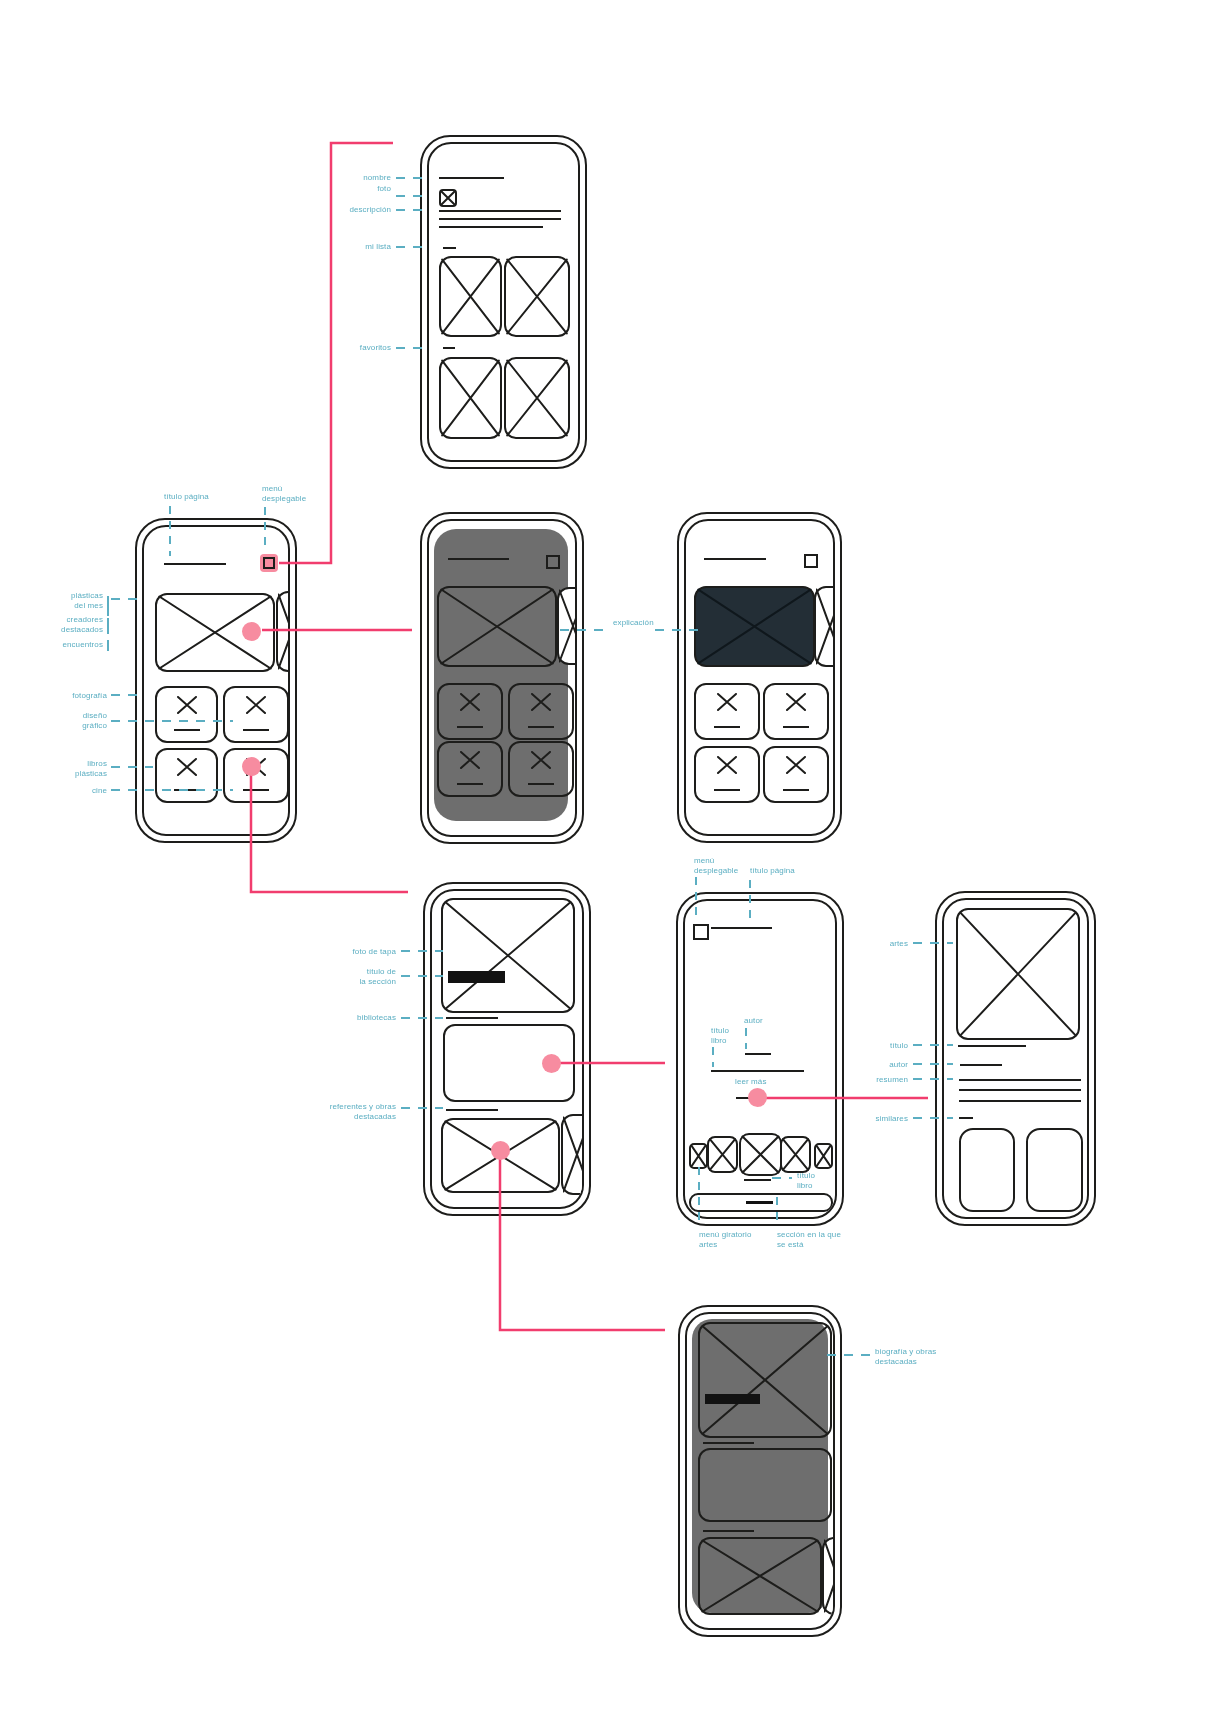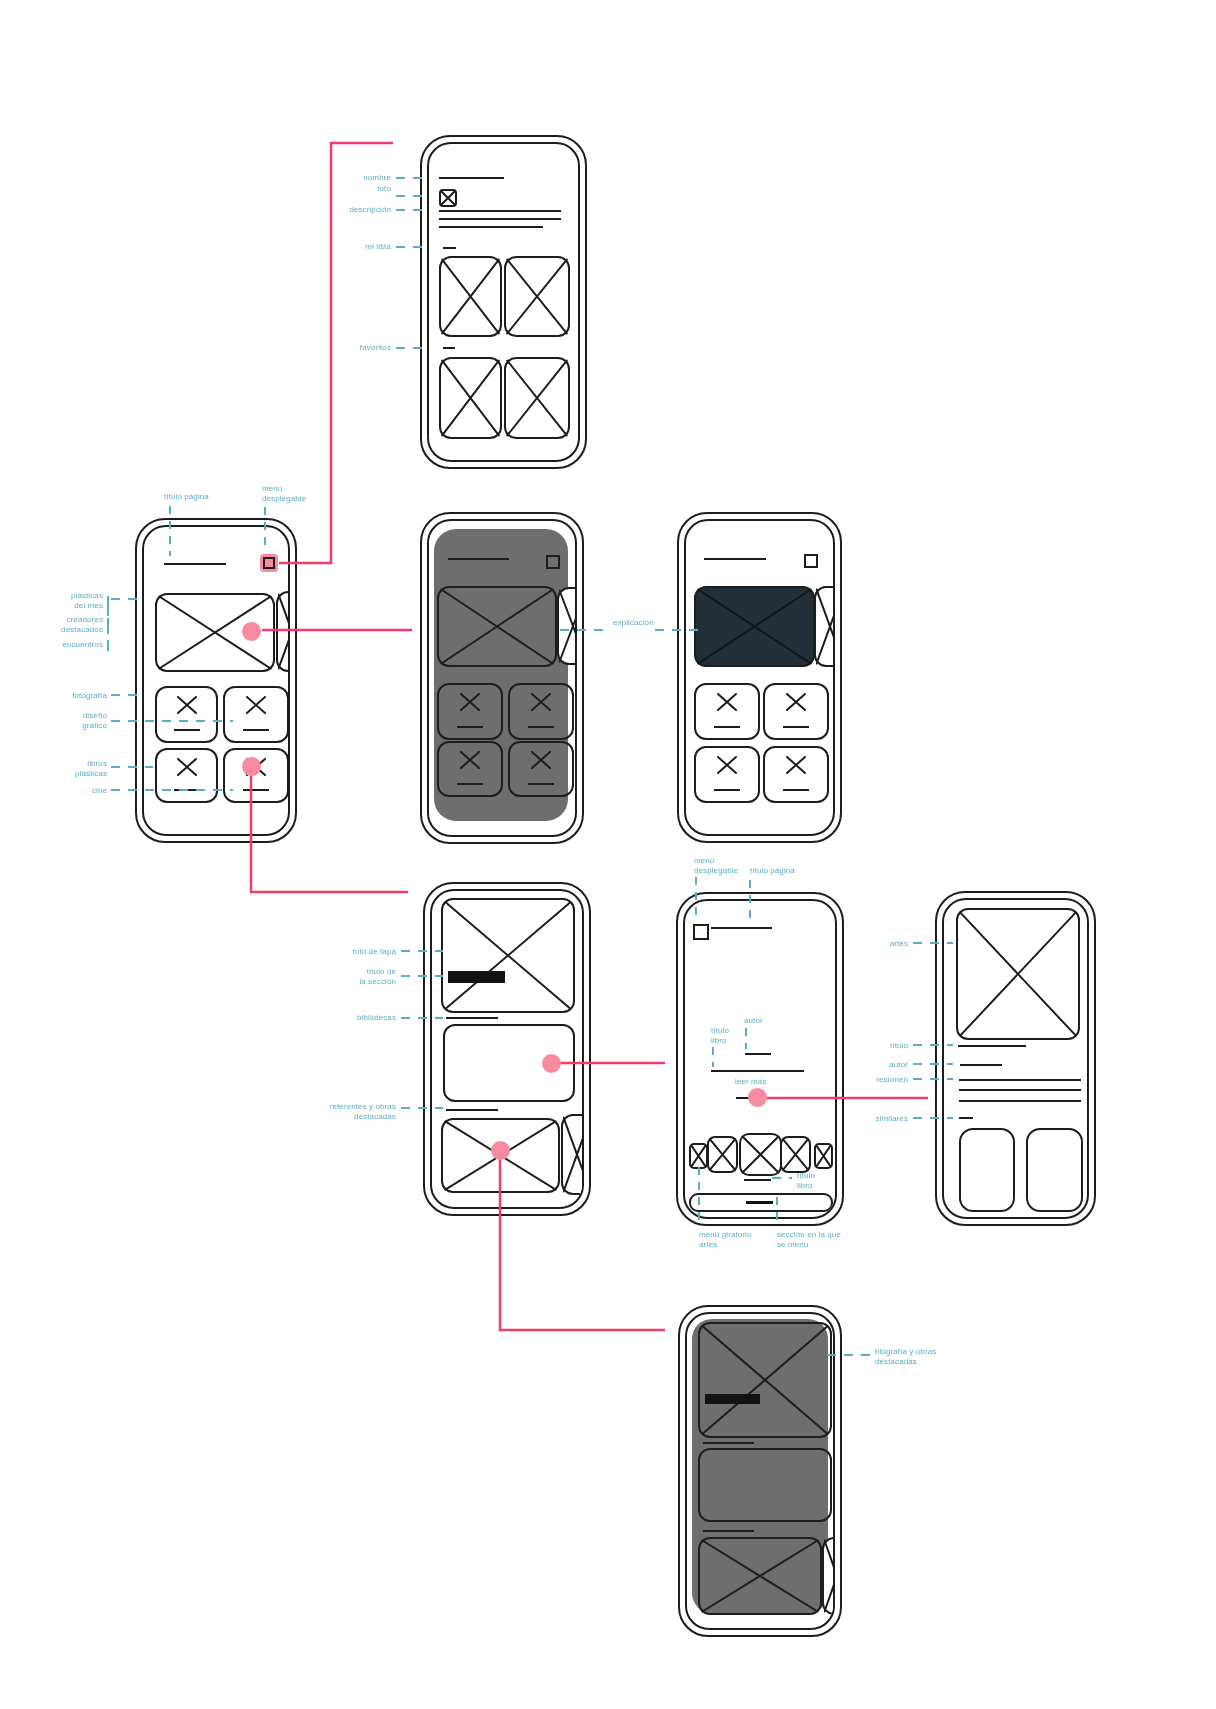--- a/index.html
+++ b/index.html
@@ -375,21 +375,21 @@
   <div class="dv" style="left:712px;top:1047px;height:20px"></div>
   <div class="lbl" style="left:735px;top:1077px">leer más</div>
   <div class="dh" style="left:772px;width:20px;top:1177px"></div>
   <div class="lbl" style="left:797px;top:1171px">título
 libro</div>
   <div class="dv" style="left:698px;top:1167px;height:60px"></div>
   <div class="lbl" style="left:699px;top:1230px">menú giratorio
 artes</div>
   <div class="dv" style="left:776px;top:1197px;height:30px"></div>
   <div class="lbl" style="left:777px;top:1230px">sección en la que
-se menú</div>
+se está</div>
 
   <div class="lbl r" style="right:308px;top:939px">artes</div>
   <div class="dh" style="left:913px;width:40px;top:942px"></div>
   <div class="lbl r" style="right:308px;top:1041px">título</div>
   <div class="dh" style="left:913px;width:40px;top:1044px"></div>
   <div class="lbl r" style="right:308px;top:1060px">autor</div>
   <div class="dh" style="left:913px;width:40px;top:1063px"></div>
   <div class="lbl r" style="right:308px;top:1075px">resumen</div>
   <div class="dh" style="left:913px;width:40px;top:1078px"></div>
   <div class="lbl r" style="right:308px;top:1114px">similares</div>

